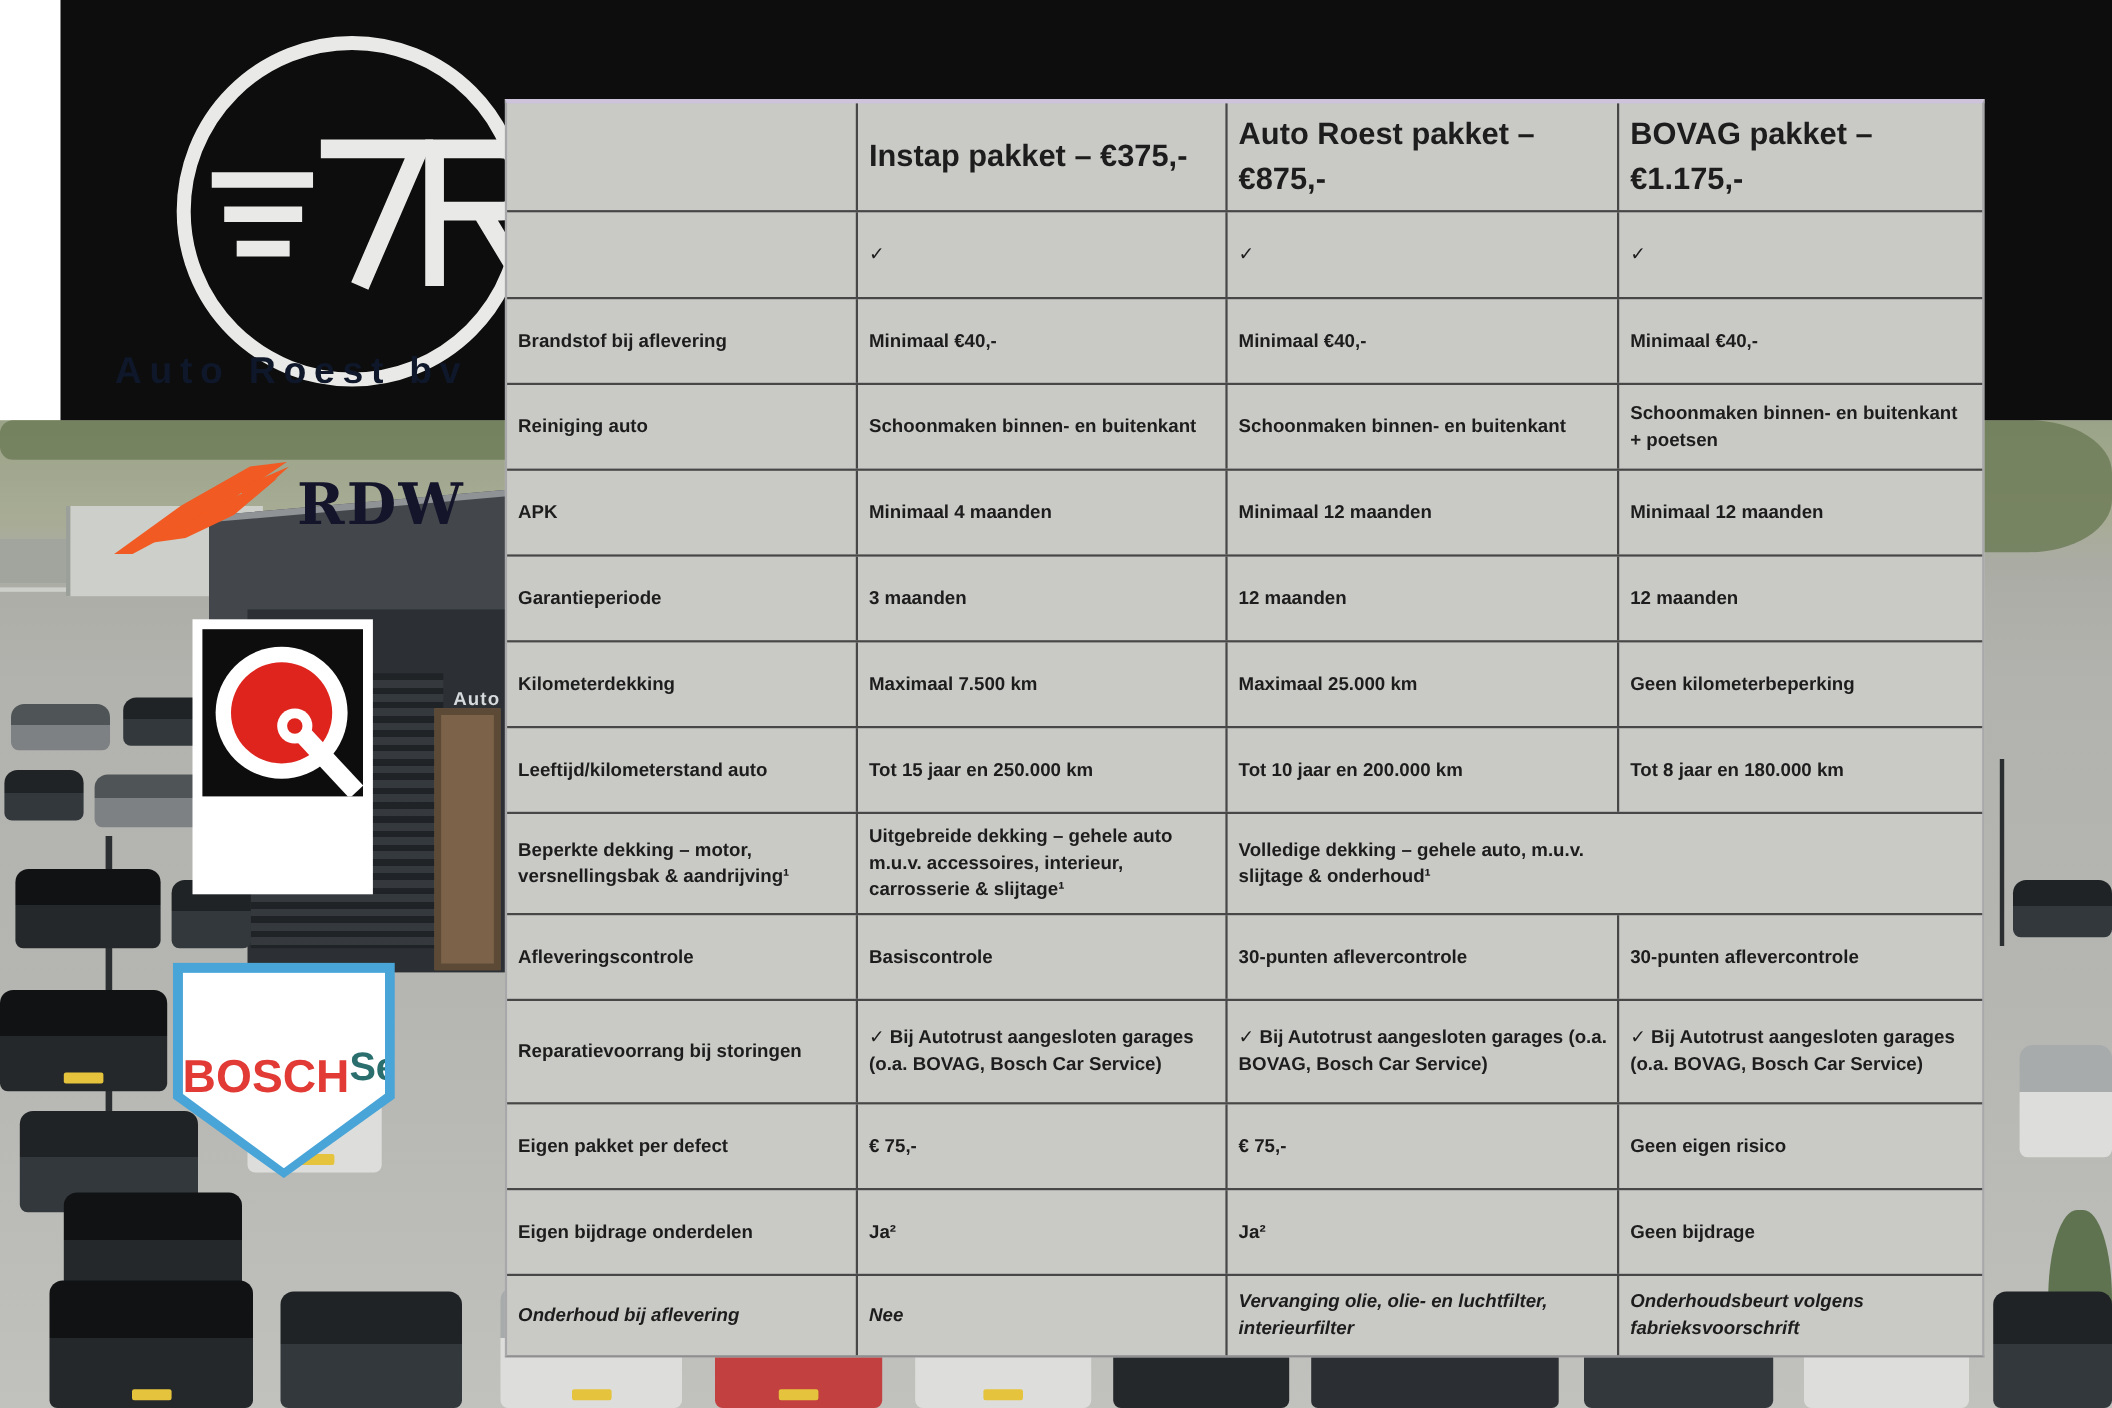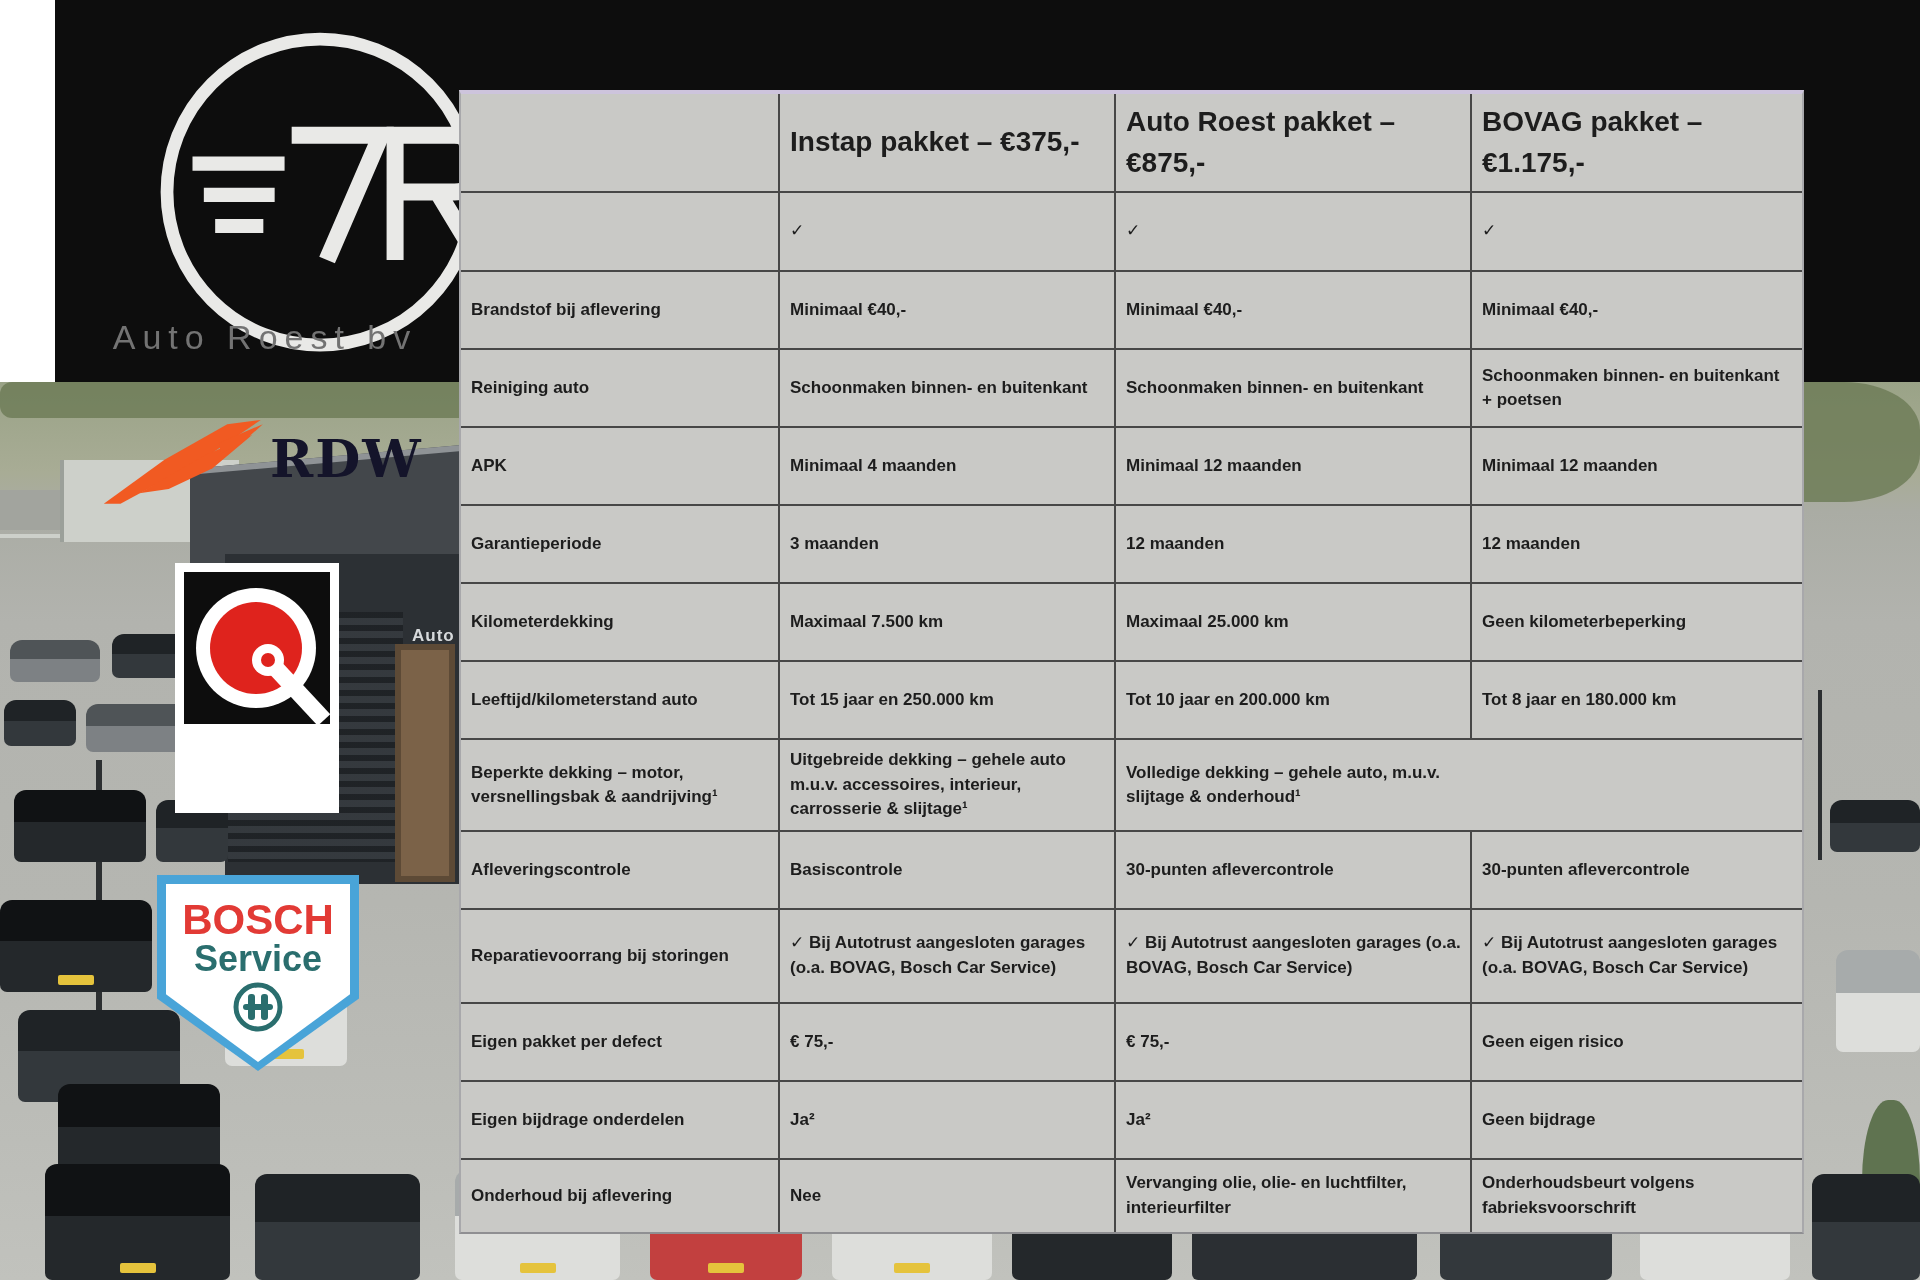--- a/index.html
+++ b/index.html
@@ -6,21 +6,21 @@
   body{
     width:1920px;height:1280px;position:relative;overflow:hidden;
     background:#ffffff;
     font-family:"Liberation Sans","DejaVu Sans",sans-serif;
   }
   
   .banner{position:absolute;left:55px;top:0;width:1865px;height:382px;background:var(--banner-bg,#0d0d0d);z-index:1;}
   .ar-logo{position:absolute;left:95px;top:22px;width:340px;height:340px;z-index:2;}
   .ar-company{
     position:absolute;left:60px;top:318px;width:410px;text-align:center;z-index:2;
-    color:#737373;font-size:34px;font-weight:normal;letter-spacing:7px;white-space:nowrap;
+    color:#0f172a;font-size:34px;font-weight:bold;letter-spacing:7px;white-space:nowrap;
   }
   
   .photo{position:absolute;left:0;top:382px;width:1920px;height:898px;z-index:0;
     background:linear-gradient(180deg,#9aa387 0,#a8ac95 90px,#aaaca4 130px,#b2b3ae 240px,#b5b6b1 520px,#bcbdb8 760px,#c1c2bd 898px);}
   .treeline{position:absolute;background:#6f7d58;opacity:.85;border-radius:12px;}
   .road{position:absolute;left:0;top:108px;width:640px;height:40px;background:#a2a49e;}
   .roadline{position:absolute;left:0;top:152px;width:620px;height:4px;background:#d6d8d3;opacity:.8;}
   .farbuilding{position:absolute;left:60px;top:78px;width:175px;height:82px;background:#cdd0ca;border-left:4px solid #9ba09a;}
   .building{position:absolute;left:225px;top:172px;width:595px;height:330px;background:#2c3034;}
   .roof{position:absolute;left:190px;top:58px;width:660px;height:130px;background:#43474b;transform:skewY(-5deg);border-top:6px solid #8f9396;}
@@ -45,29 +45,29 @@
     font-weight:bold;font-size:52px;color:var(--rdw-text,#14142a);letter-spacing:2px;}
   .bovag{position:absolute;left:175px;top:563px;width:164px;height:250px;background:#ffffff;padding:9px;box-sizing:border-box;z-index:2;}
   .bovag-top{width:146px;height:152px;background:#0d0d0d;}
   .bovag-bottom{width:146px;height:80px;background:var(--bovag-yellow,#f8c800);display:flex;align-items:center;justify-content:center;}
   .bovag-word{font-size:37px;font-weight:bold;letter-spacing:-1px;color:#0d0d0d;transform:scaleY(1.25);}
   .bosch{position:absolute;left:157px;top:875px;width:202px;height:196px;z-index:2;
     background:var(--bosch-blue,#49a4d8);
     clip-path:polygon(0 0,100% 0,100% 63%,50% 100%,0 63%);}
   .bosch-inner{position:absolute;left:9px;top:9px;width:184px;height:178px;background:#ffffff;
     clip-path:polygon(0 0,100% 0,100% 62%,50% 100%,0 62%);
-    display:flex;flex-direction:column;align-items:center;}
+    display:flex;flex-direction:row;align-items:center;}
   .bosch-word{margin-top:12px;font-size:42px;font-weight:bold;letter-spacing:0px;color:var(--bosch-red,#e23a35);}
   .bosch-service{font-size:36px;font-weight:bold;color:var(--bosch-teal,#2a6e6e);margin-top:-6px;}
   
   .pkg-table{position:absolute;left:459px;top:90px;width:1341px;z-index:3;
     background:var(--table-bg,#c9c9c6);border-top:4px solid var(--table-top-line,#cdc4dc);
     border-left:2px solid #a8a8ab;border-right:2px solid #a8a8ab;border-bottom:2px solid #8f8f92;box-sizing:content-box;}
   .trow{display:grid;grid-template-columns:319px 336px 356px 330px;border-bottom:2px solid var(--table-border,#474747);}
-  .trow:last-child{border-bottom:none;}
+  .trow:last-child{border-bottom:none;font-style:italic;}
   .cell{display:flex;align-items:center;box-sizing:border-box;padding:8px 8px 8px 10px;
     border-right:2px solid var(--table-border,#474747);
     font-weight:bold;font-size:17px;color:var(--text,#1d1d1d);line-height:1.45;}
   .cell:last-child{border-right:none;}
   .thead-row{min-height:77px;}
   .thead-row .cell{font-size:28px;}
   .check-row{min-height:77px;}
   .tbody .trow{min-height:76px;}
   .tbody .trow:nth-child(7){min-height:88px;}
   .tbody .trow:nth-child(9){min-height:92px;}

